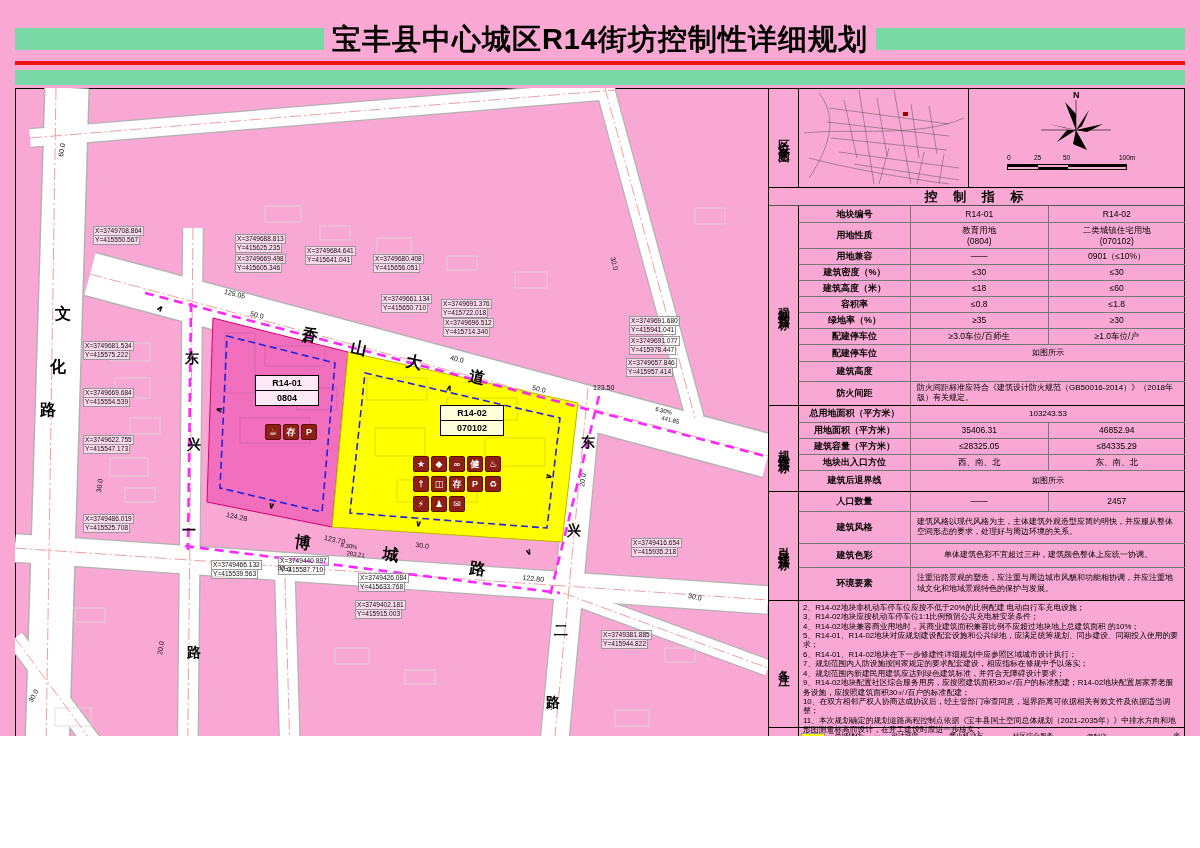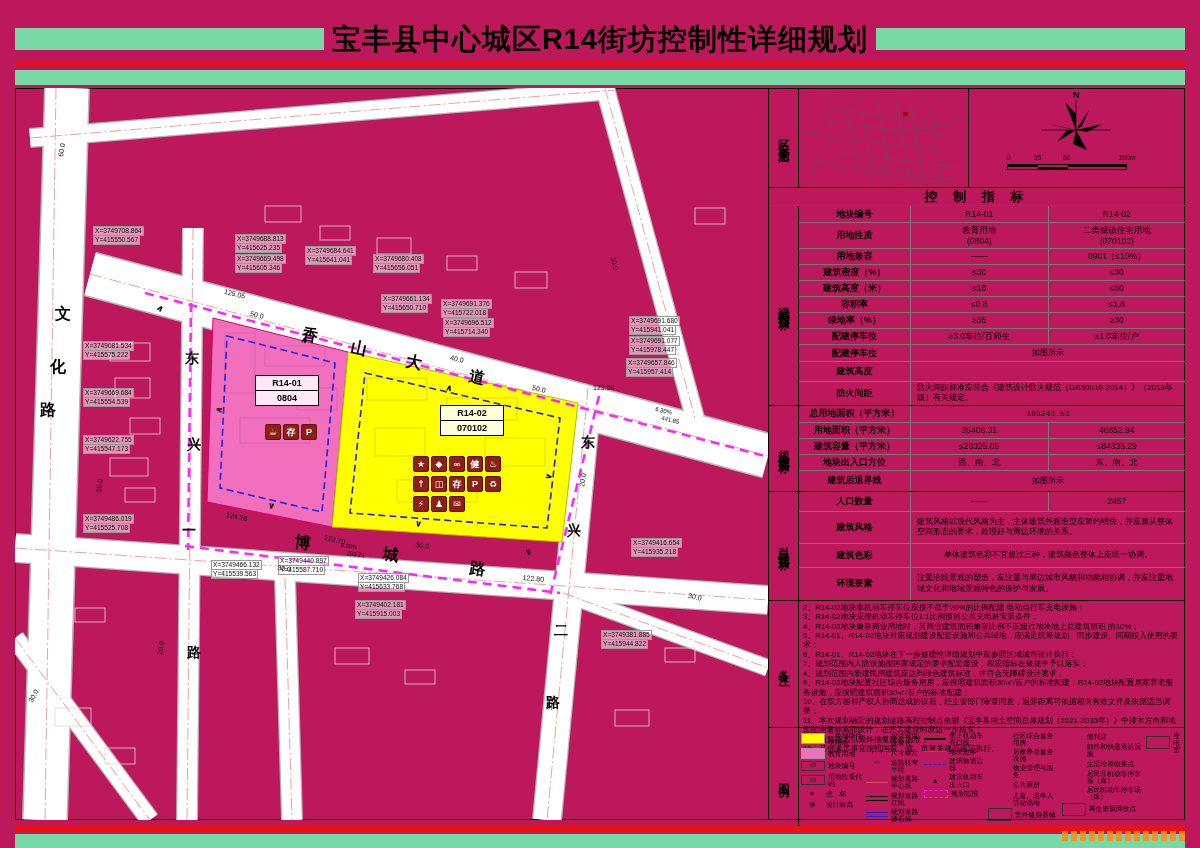--- a/index.html
+++ b/index.html
@@ -1,16 +1,16 @@
 <!DOCTYPE html>
 <html><head>
 <meta charset="utf-8">
 <style>
   html,body{margin:0;padding:0;background:#fff;font-family:"Liberation Sans","DejaVu Sans",sans-serif;}
-  .sheet{position:relative;width:1200px;height:848px;background:#be185d;overflow:hidden;}
+  .sheet{position:relative;width:1200px;height:736px;background:#f9a8d4;overflow:hidden;}
   
   .titlebar{position:absolute;left:15px;top:26px;width:1170px;height:26px;display:flex;align-items:center;}
   .greenbar{height:22px;background:#79d9a6;flex:1;}
   .title{font-size:29px;font-weight:bold;color:#000;margin:0 8px;white-space:nowrap;letter-spacing:1px;line-height:26px;}
   .redline{position:absolute;left:15px;top:61px;width:1170px;height:4px;background:#ee1111;}
   .greenband{position:absolute;left:15px;top:70px;width:1170px;height:15px;background:#79d9a6;}
   
   .borderbox{position:absolute;left:15px;top:88px;width:1170px;height:732px;border:1.5px solid #000;box-sizing:border-box;}
   .redline2{position:absolute;left:15px;top:826px;width:1170px;height:5px;background:#ee1111;}
   .greenband2{position:absolute;left:15px;top:834px;width:1170px;height:14px;background:#79d9a6;}
@@ -47,21 +47,21 @@
   .tbltitle{height:18px;line-height:18px;text-align:center;font-size:13px;font-weight:bold;letter-spacing:6px;border-bottom:1px solid #555;box-sizing:border-box;}
   .tsec{display:flex;border-bottom:1.5px solid #000;box-sizing:border-box;}
   .tsec:last-of-type{border-bottom:1.5px solid #000;}
   .trows{flex:1;display:flex;flex-direction:column;}
   .trow{display:flex;border-bottom:.5px solid #777;box-sizing:border-box;align-items:stretch;}
   .trow:last-child{border-bottom:none;}
   .tname{width:112px;flex:0 0 112px;border-right:.5px solid #777;display:flex;align-items:center;justify-content:center;font-weight:bold;font-size:9px;text-align:center;box-sizing:border-box;}
   .tcell{flex:1;display:flex;align-items:center;justify-content:center;text-align:center;font-size:8.5px;line-height:1.25;padding:1px 3px;box-sizing:border-box;}
   .tcell.b{border-right:.5px solid #777;}
   .tspan{flex:2;display:flex;align-items:center;justify-content:center;text-align:left;font-size:8px;line-height:1.3;padding:1px 6px;box-sizing:border-box;}
-  .tspan.ctr{justify-content:center;text-align:center;font-family:Liberation Mono, monospace;}
+  .tspan.ctr{justify-content:center;text-align:center;}
   
   .notesrow{display:flex;height:127px;border-bottom:1.5px solid #000;box-sizing:border-box;}
   .notesbody{flex:1;padding:2px 4px;font-size:7.8px;line-height:1.21;color:#000;box-sizing:border-box;}
   .notesbody div{white-space:normal;}
   
   .legrow{display:flex;height:98px;box-sizing:border-box;}
   .legbody{flex:1;display:flex;padding:4px 2px;gap:2px;}
   .legcol{display:flex;flex-direction:column;gap:2px;}
   .legitem{display:flex;align-items:center;gap:3px;font-size:6.8px;line-height:1.05;}
   .sym{width:22px;flex:0 0 22px;height:9px;position:relative;display:flex;align-items:center;justify-content:center;}

